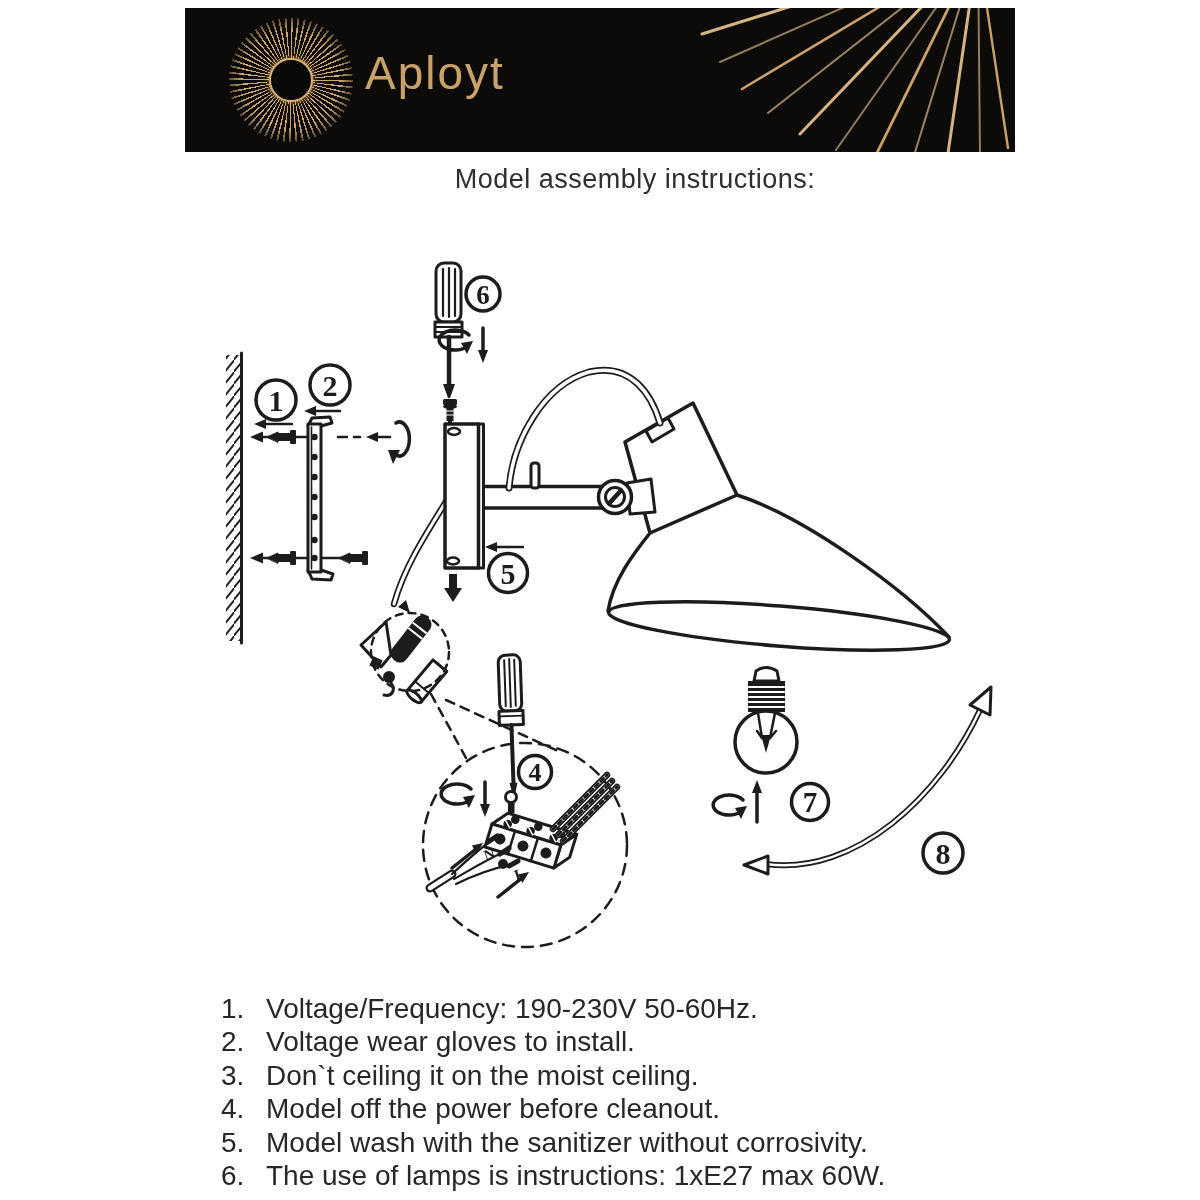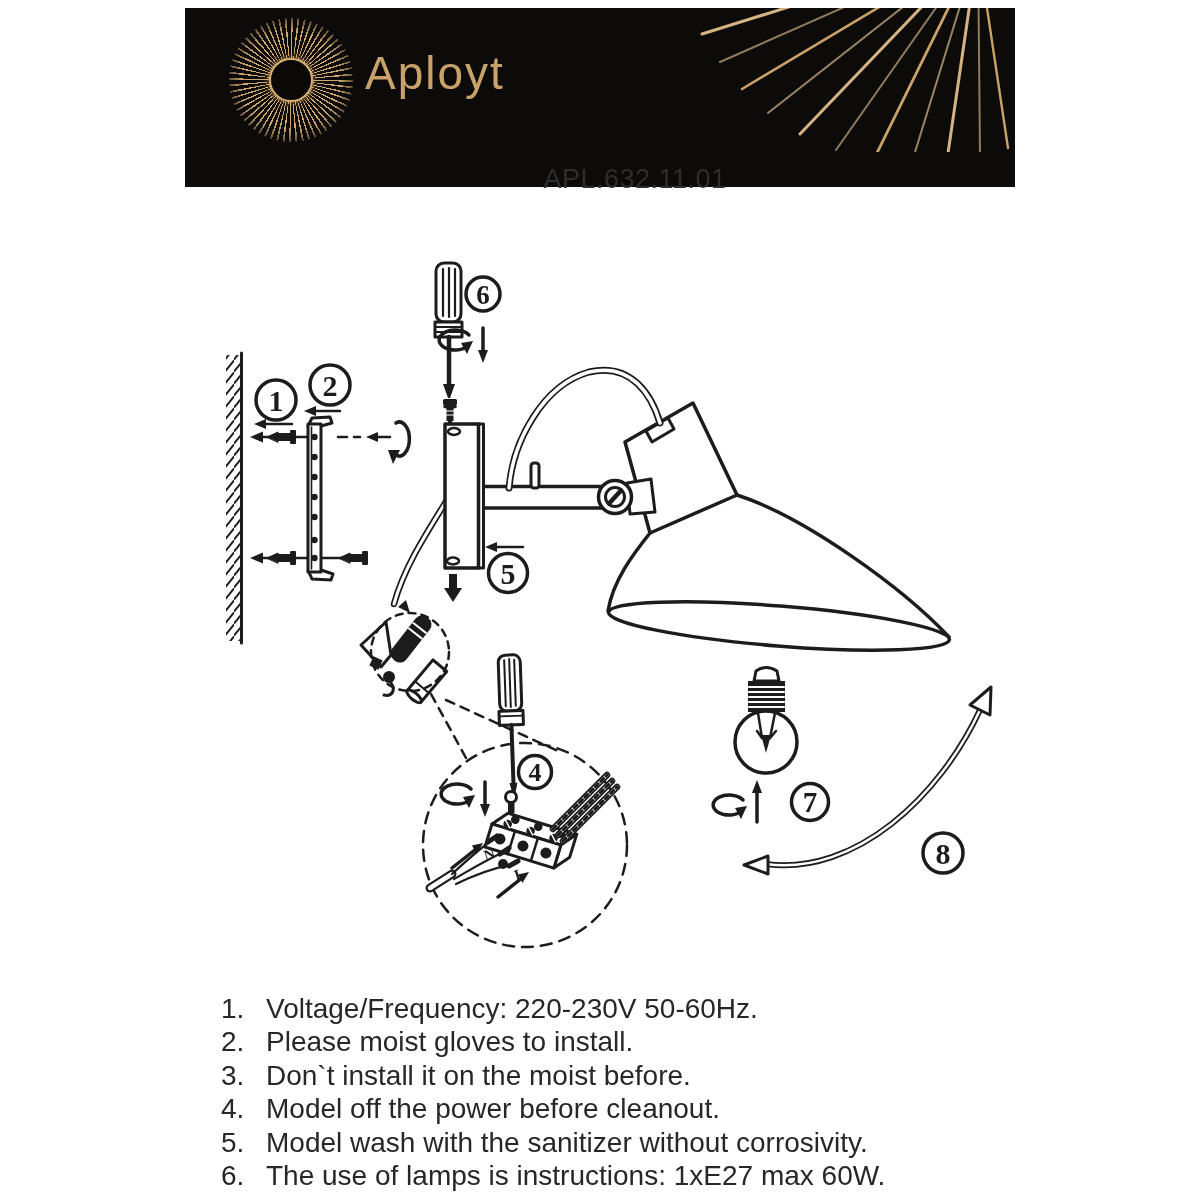--- a/index.html
+++ b/index.html
@@ -1,21 +1,21 @@
 <!DOCTYPE html>
 <html><head>
 <meta charset="utf-8">
 <style>
   html,body{margin:0;padding:0;}
   body{
     width:1200px;height:1200px;position:relative;overflow:hidden;
     background:#ffffff;font-family:"Liberation Sans",sans-serif;
   }
   
-  .banner{position:absolute;left:185px;top:8px;width:830px;height:179px;background:#0c0b09;}
+  .banner{position:absolute;left:185px;top:8px;width:830px;height:144px;background:#0c0b09;}
   .sun{position:absolute;left:44px;top:10px;width:124px;height:124px;}
   .sun .rays{
     position:absolute;inset:0;border-radius:50%;
     background:
       radial-gradient(circle, rgba(12,11,9,0) 0 55%, #0c0b09 82%),
       repeating-conic-gradient(#cfa76d 0deg 1.8deg, rgba(12,11,9,0) 1.8deg 6deg);
   }
   .sun .disk{
     position:absolute;left:50%;top:50%;width:40px;height:40px;margin:-22px 0 0 -22px;
     border-radius:50%;background:#0a0908;border:2px solid #d9af72;
@@ -64,21 +64,21 @@
       <line x1="793" y1="-60" x2="689" y2="151" stroke="#c9a268" stroke-width="2.8"></line>
       <line x1="793" y1="-60" x2="727" y2="154" stroke="#9a8562" stroke-width="2"></line>
       <line x1="793" y1="-60" x2="762" y2="152" stroke="#d6b382" stroke-width="3"></line>
       <line x1="793" y1="-60" x2="795" y2="147" stroke="#8e7c5c" stroke-width="2"></line>
       <line x1="793" y1="-60" x2="823" y2="140" stroke="#c9a268" stroke-width="2.4"></line>
     </g>
   </svg>
 </div>
 
 <div class="title">
-  <div>APL.632.11.01</div>
+  <div>Model assembly instructions:</div>
 </div>
 
 <svg class="diagram" viewBox="0 0 1200 1200">
   <defs>
     <pattern id="hatch" width="9" height="12" patternUnits="userSpaceOnUse">
       <path d="M -2 14 L 11 -2" stroke="#1c1c1c" stroke-width="2"></path>
     </pattern>
     <g id="rotArc">
       <path d="M -14 -6 A 16 10 0 1 0 -15 5" fill="none" stroke="#1c1c1c" stroke-width="3.5"></path>
       <polygon points="-22,2 -10,0 -16,13" fill="#1c1c1c"></polygon>
@@ -388,29 +388,29 @@
     <g>
       <circle cx="943" cy="853" r="20" fill="#fff" stroke="#1c1c1c" stroke-width="3.5"></circle>
       <text class="callout" x="943" y="863.5" font-size="30">8</text>
     </g>
   </g>
 </svg>
 
 <div class="ins">
   <div class="row">
     <span>1.</span>
-    <span>Voltage/Frequency: 220-230V 50-60Hz.</span>
+    <span>Voltage/Frequency: 190-230V 50-60Hz.</span>
   </div>
   <div class="row">
     <span>2.</span>
-    <span>Please moist gloves to install.</span>
+    <span>Voltage wear gloves to install.</span>
   </div>
   <div class="row">
     <span>3.</span>
-    <span>Don`t install it on the moist before.</span>
+    <span>Don`t ceiling it on the moist ceiling.</span>
   </div>
   <div class="row">
     <span>4.</span>
     <span>Model off the power before cleanout.</span>
   </div>
   <div class="row">
     <span>5.</span>
     <span>Model wash with the sanitizer without corrosivity.</span>
   </div>
   <div class="row">

